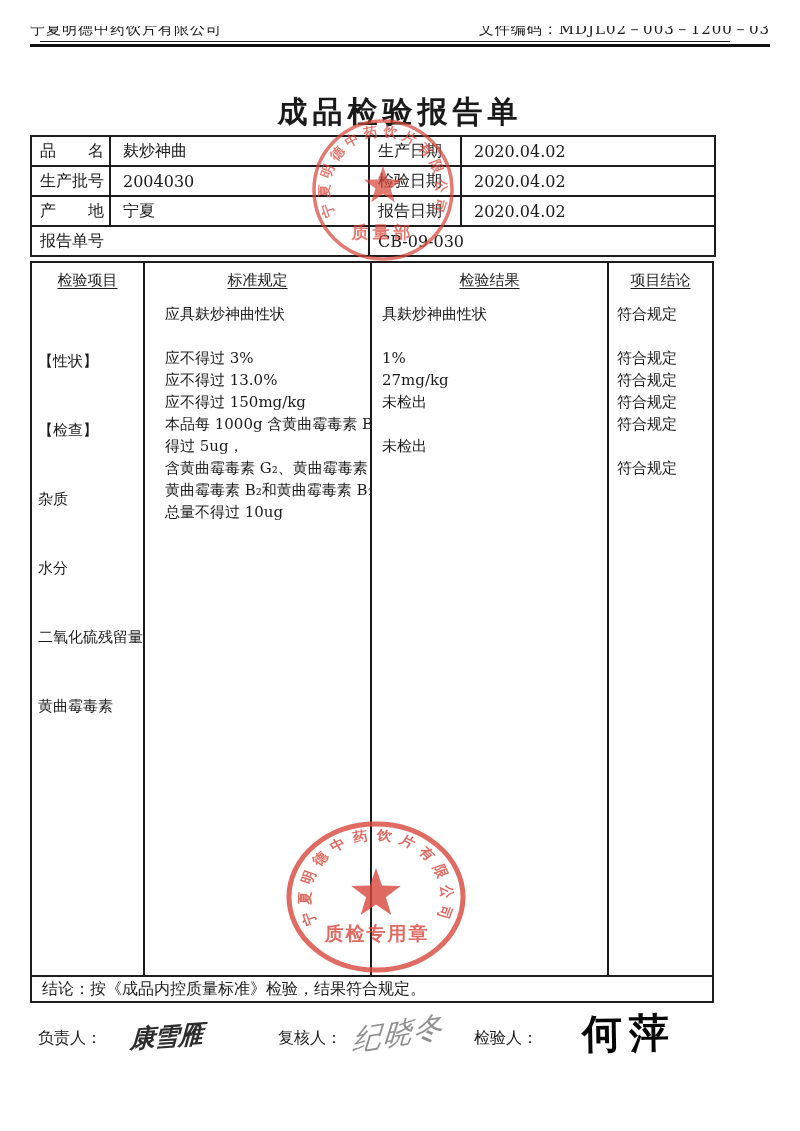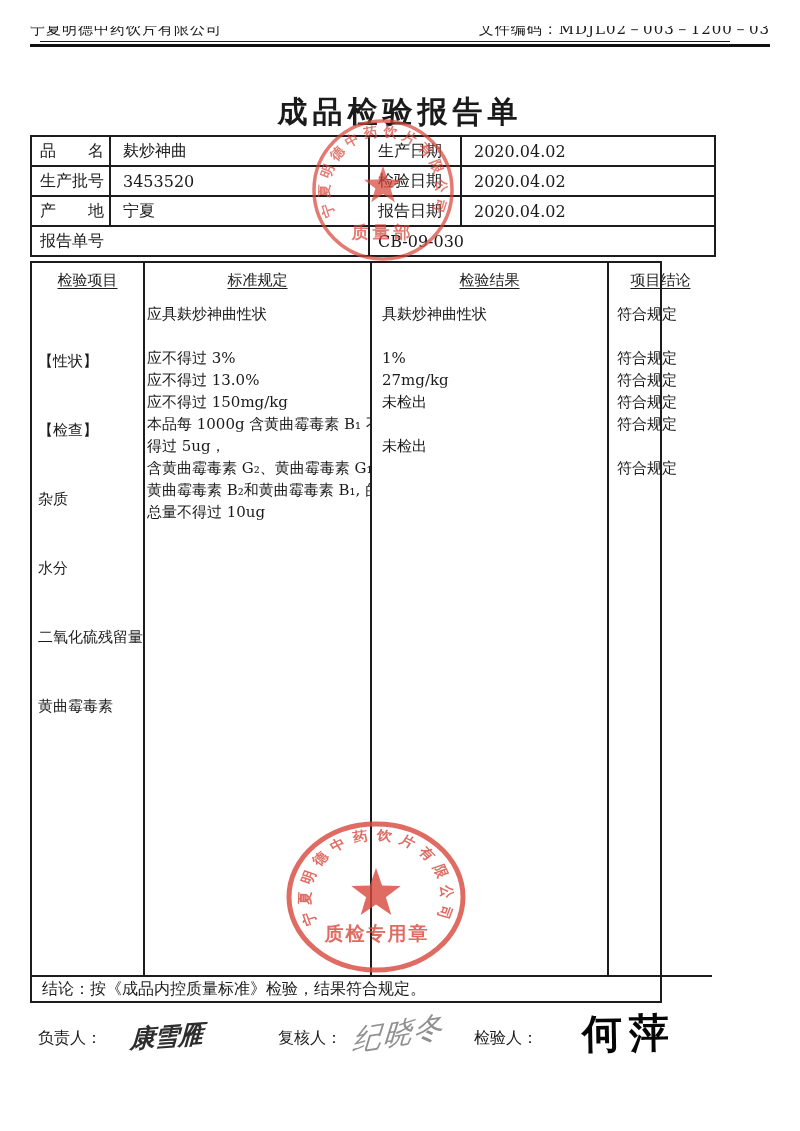--- a/index.html
+++ b/index.html
@@ -12,29 +12,29 @@
   .rule-thin{position:absolute;top:41px;left:40px;width:690px;height:1px;background:#1a1a1a;}
   .rule-thick{position:absolute;top:44px;left:30px;width:740px;height:3px;background:#111;}
   .title{position:absolute;top:92px;left:0;width:100%;margin:0;text-align:center;
         font-size:30px;font-weight:700;letter-spacing:5px;}
   
   table.info{position:absolute;top:135px;left:30px;width:684px;border-collapse:collapse;
         table-layout:fixed;font-size:16px;}
   table.info td{border:2px solid #1c1c1c;height:28px;padding:0 0 0 12px;white-space:nowrap;overflow:hidden;}
   table.info td.l{padding-left:8px;border-radius:13px;}
   
-  .insp{position:absolute;top:261px;left:30px;width:632px;height:742px;box-sizing:border-box;
+  .insp{position:absolute;top:261px;left:30px;width:684px;height:742px;box-sizing:border-box;
         border:2px solid #1c1c1c;display:grid;grid-template-columns:111px 227px 237px 105px;
         grid-template-rows:1fr 26px;font-size:15px;}
   .col{border-left:2px solid #1c1c1c;overflow:hidden;}
   .col:first-child{border-left:none;}
   .col .hd{height:32px;padding-top:8px;text-align:center;text-decoration:underline;text-underline-offset:3px;}
   .col .ln{height:22px;line-height:22px;white-space:nowrap;}
   .c1 .ln{padding-left:6px;margin-top:47px;}
-  .c2 .ln{padding-left:2px;}
+  .c2 .ln{padding-left:20px;}
   .c3 .ln{padding-left:10px;}
   .c4 .ln{padding-left:8px;}
   .conclusion{grid-column:1/-1;border-top:2px solid #1c1c1c;line-height:24px;
         padding-left:10px;font-weight:400;font-size:16px;white-space:nowrap;}
   
   .signs{position:absolute;top:1012px;left:30px;width:740px;height:56px;font-size:16px;}
   .signs .lab{position:absolute;top:16px;white-space:nowrap;}
   .sig{position:absolute;white-space:nowrap;font-style:italic;}
   .sig1{left:100px;top:8px;font-size:25px;font-weight:600;color:#2d2d2d;
         transform:rotate(-4deg) skewX(-6deg);letter-spacing:-1px;}
@@ -70,21 +70,21 @@
       </colgroup>
     <tbody>
         <tr>
       <td class="l">品　　名</td>
       <td>麸炒神曲</td>
       <td class="l">生产日期</td>
       <td>2020.04.02</td>
     </tr>
     <tr>
       <td class="l">生产批号</td>
-      <td>3453520</td>
+      <td>2004030</td>
       <td class="l">检验日期</td>
       <td>2020.04.02</td>
     </tr>
     <tr>
       <td class="l">产　　地</td>
       <td>宁夏</td>
       <td class="l">报告日期</td>
       <td>2020.04.02</td>
     </tr>
     <tr>

